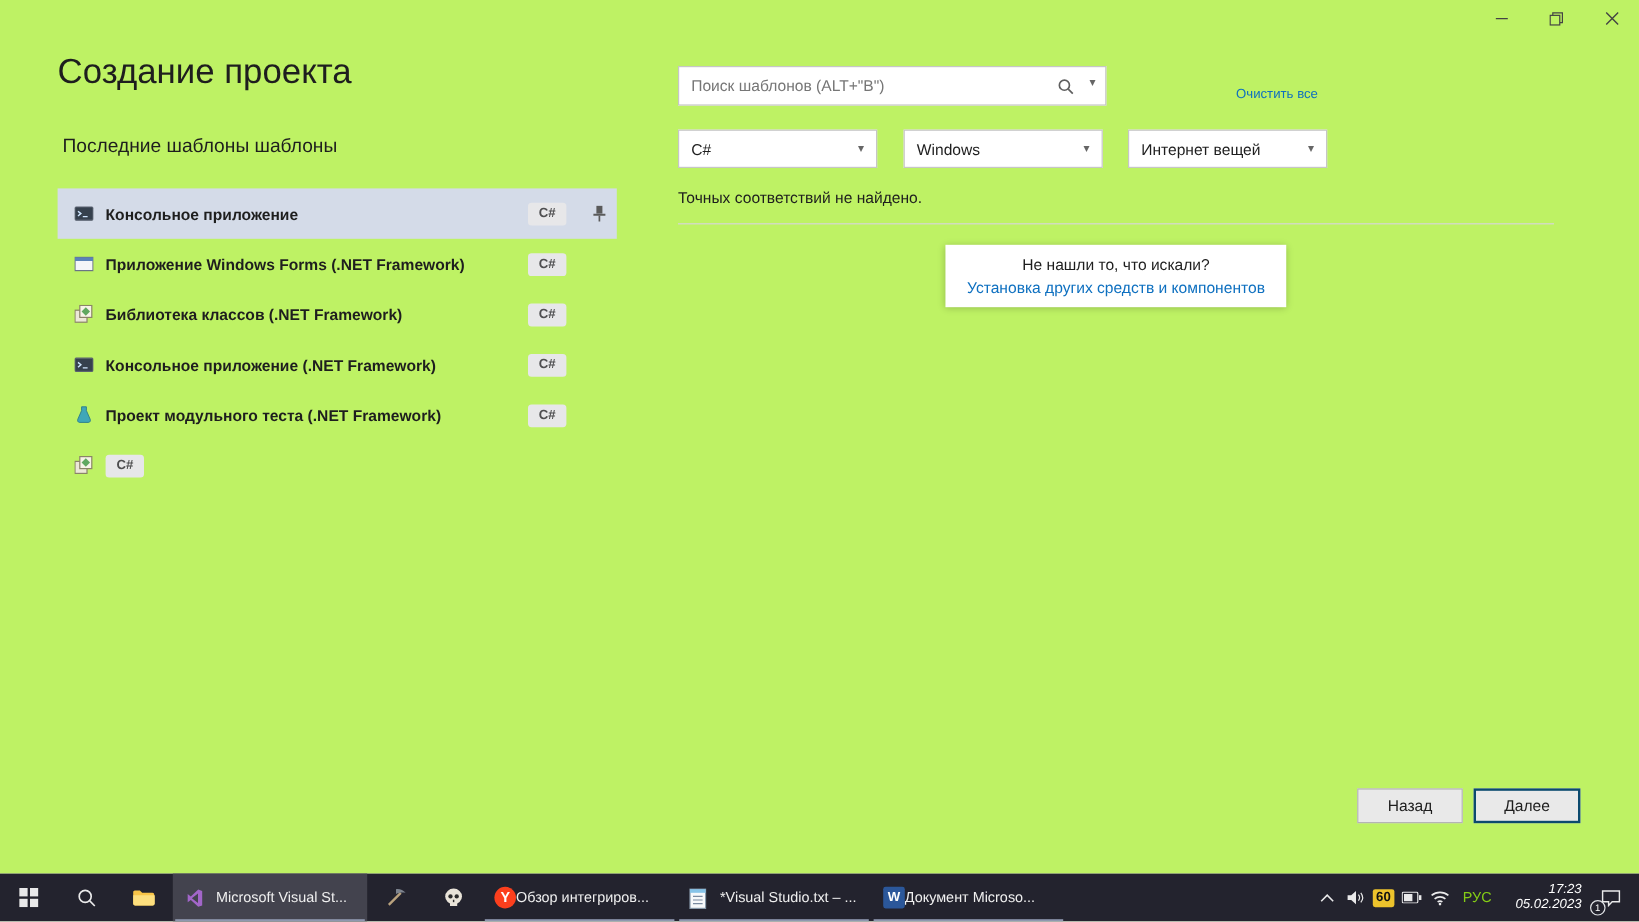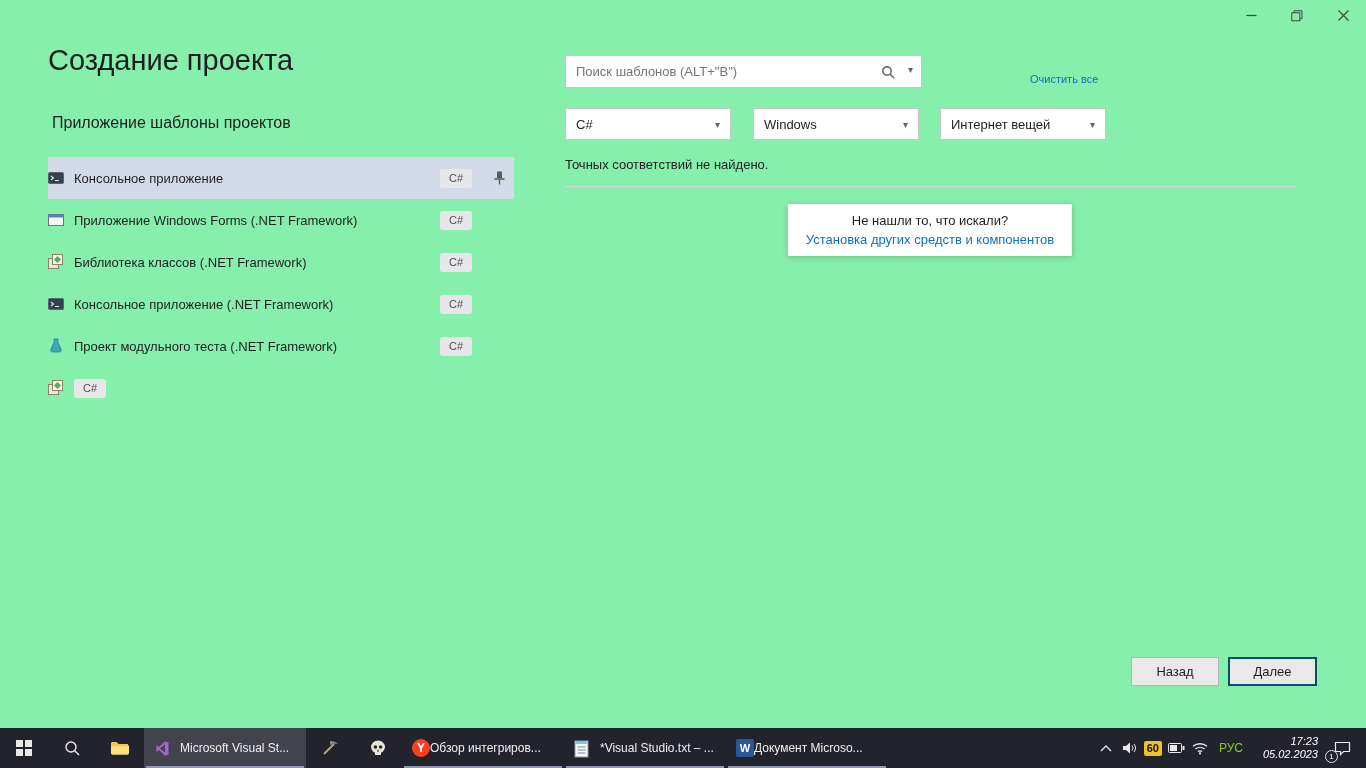--- a/index.html
+++ b/index.html
@@ -1,28 +1,28 @@
 <!DOCTYPE html>
 <html><head>
 <meta charset="utf-8">
 <title>Создание проекта</title>
 <style>
   *{box-sizing:border-box;margin:0;padding:0;font-family:"Liberation Sans","DejaVu Sans",sans-serif;}
   html,body{width:1366px;height:768px;overflow:hidden;background:#fff;}
   .screen{position:relative;width:1366px;height:768px;}
 
   
-  .dialog{position:absolute;left:0;top:0;right:0;bottom:40px;background:#86efac;}
+  .dialog{position:absolute;left:0;top:0;right:0;bottom:40px;background:#bef264;}
   .win-controls{position:absolute;top:0;right:0;display:flex;}
   .wc{width:46px;height:31px;border:none;background:transparent;display:flex;align-items:center;justify-content:center;cursor:pointer;}
   .title{position:absolute;left:48px;top:44px;font-size:29px;font-weight:400;color:#1e1e1e;}
   .recent-heading{position:absolute;left:52px;top:114px;font-size:16px;font-weight:400;color:#1e1e1e;}
 
   .template-list{position:absolute;left:48px;top:157px;width:466px;}
-  .row{position:relative;height:42px;display:flex;align-items:center;cursor:pointer;}
+  .row{position:relative;height:42px;display:flex;align-items:center;padding-left:14px;cursor:pointer;font-weight:bold;}
   .row.selected{background:#d4dbe8;}
   .tpl-icon{width:16px;height:16px;margin-right:10px;flex:none;display:inline-flex;}
   .tpl-label{font-size:13px;color:#1e1e1e;flex:1 1 auto;white-space:nowrap;overflow:hidden;}
   .badge{flex:none;background:#e7e7e9;color:#4e4e50;font-size:11px;line-height:11px;padding:4px 9px;border-radius:3px;margin-right:42px;}
   .pin{position:absolute;right:9px;top:14px;cursor:pointer;}
 
   .search-box{position:absolute;left:565px;top:55px;width:357px;height:33px;border:1px solid #c6c6c6;background:#fff;}
   .search-box input{position:absolute;left:0;top:0;width:300px;height:31px;border:none;outline:none;padding:0 10px;font-size:13px;color:#1e1e1e;background:transparent;}
   .search-box input::placeholder{color:#767676;}
   .search-icon{position:absolute;right:26px;top:9px;cursor:pointer;}
@@ -83,21 +83,21 @@
           </svg>
       </button>
       <button class="wc">
         <svg width="11" height="11">
             <path d="M0.5 0.5 L10.5 10.5 M10.5 0.5 L0.5 10.5" stroke="#444" stroke-width="1.2"></path>
           </svg>
       </button>
     </div>
 
     <h1 class="title">Создание проекта</h1>
-    <h2 class="recent-heading">Приложение шаблоны проектов</h2>
+    <h2 class="recent-heading">Последние шаблоны шаблоны</h2>
 
     <div class="template-list">
 
       <div class="row selected">
         <span class="tpl-icon">
           <svg width="16" height="16">
               <rect x="0.5" y="2.5" width="15" height="11" rx="1" fill="#36414e" stroke="#5a6270"></rect>
               <path d="M3 6l2.4 2L3 10" stroke="#cfe6ff" stroke-width="1.2" fill="none"></path>
               <line x1="7" y1="10.5" x2="11" y2="10.5" stroke="#cfe6ff"></line>
             </svg>

